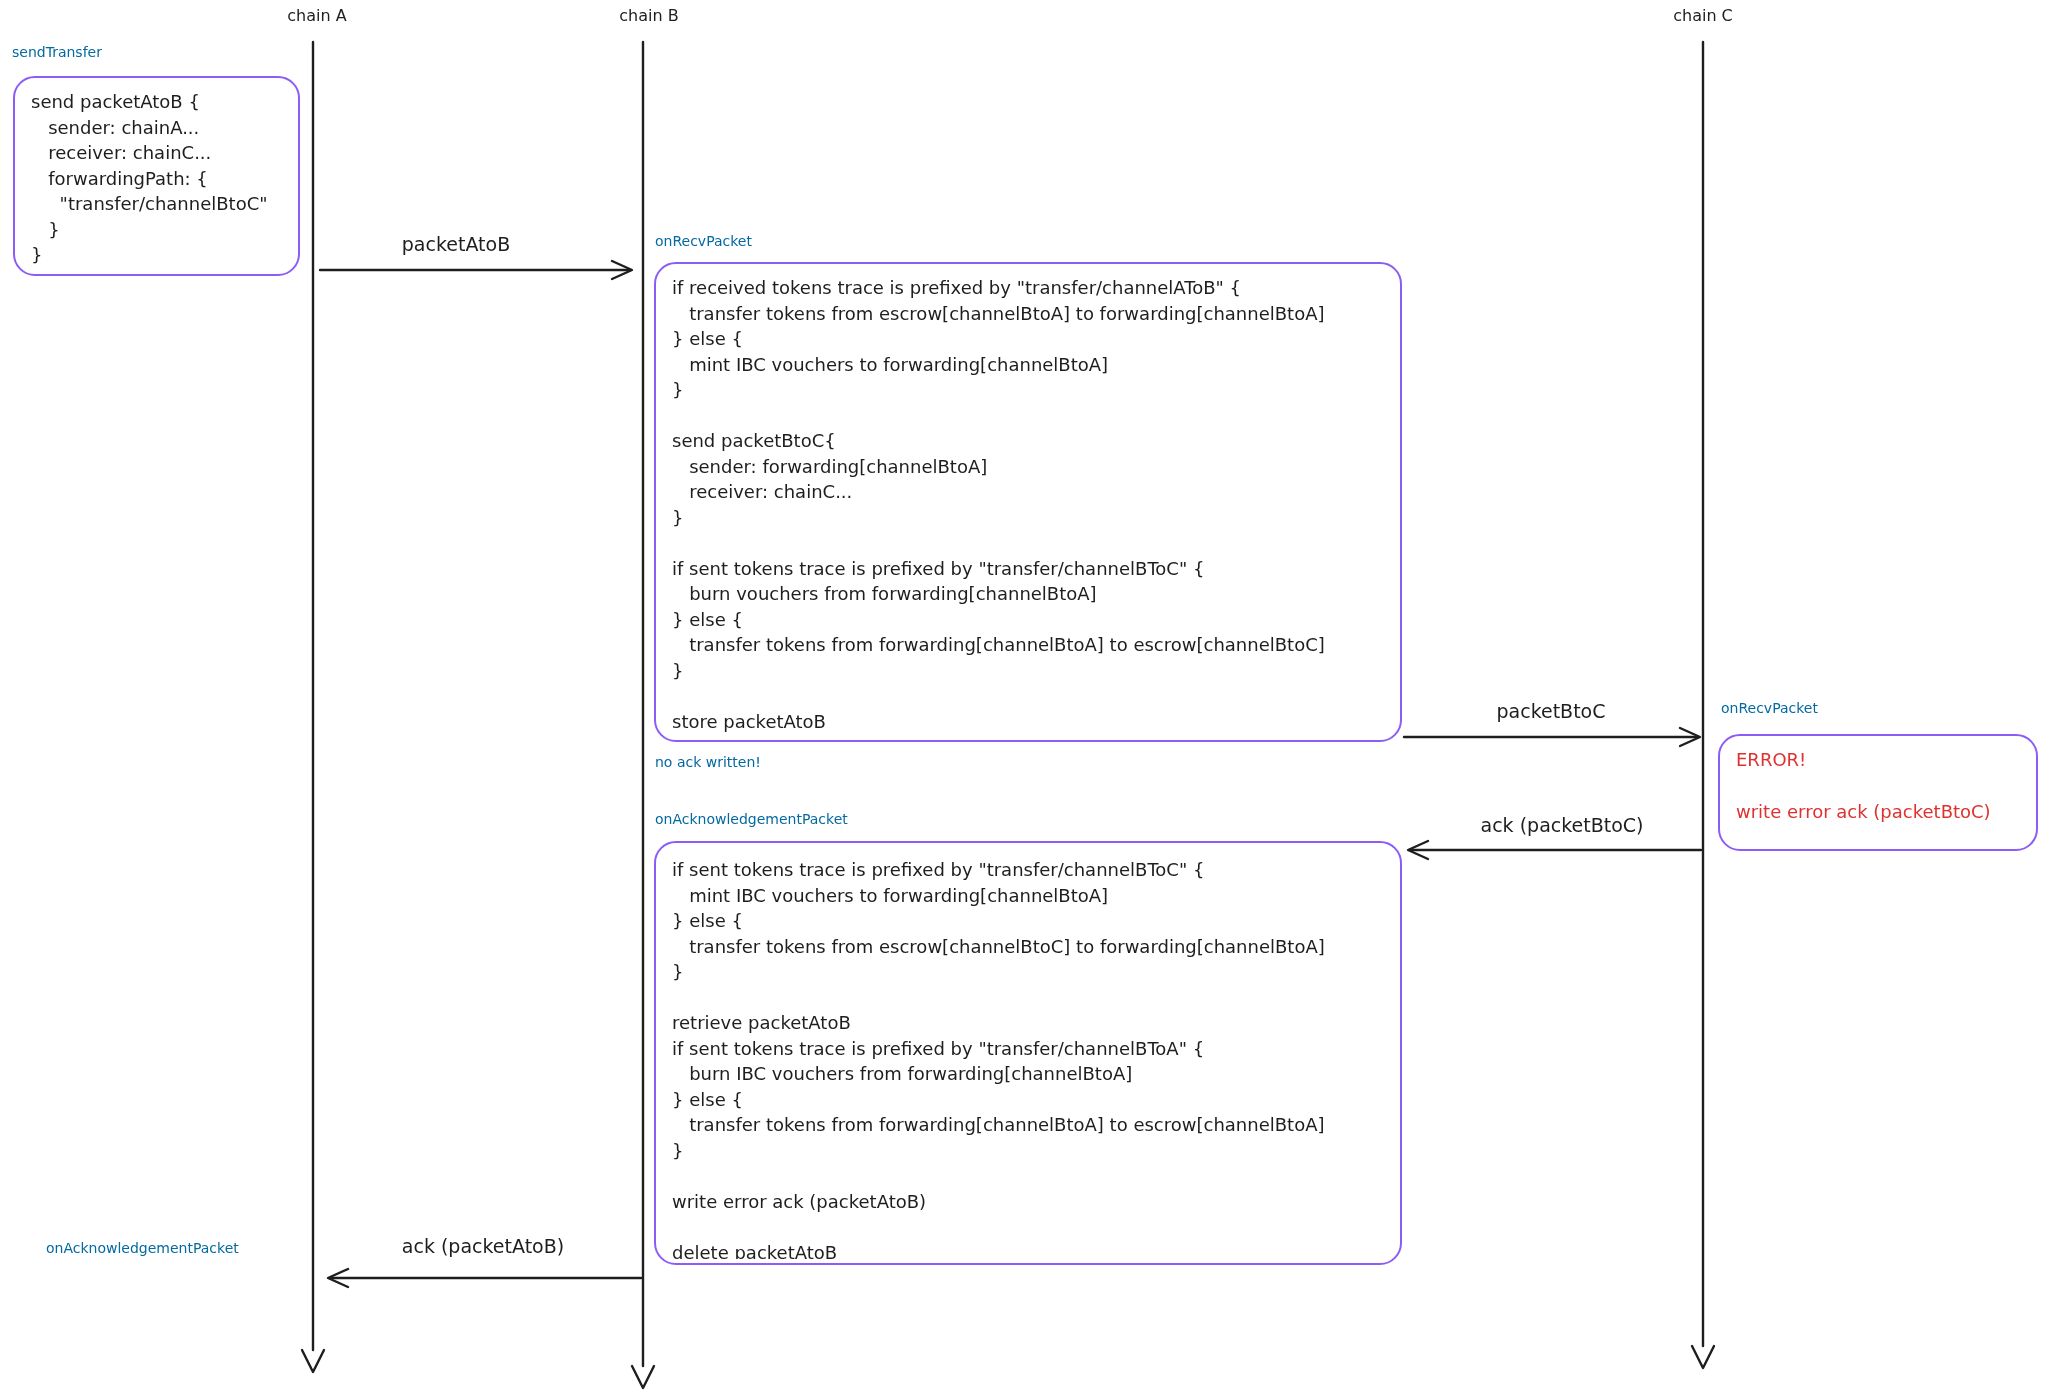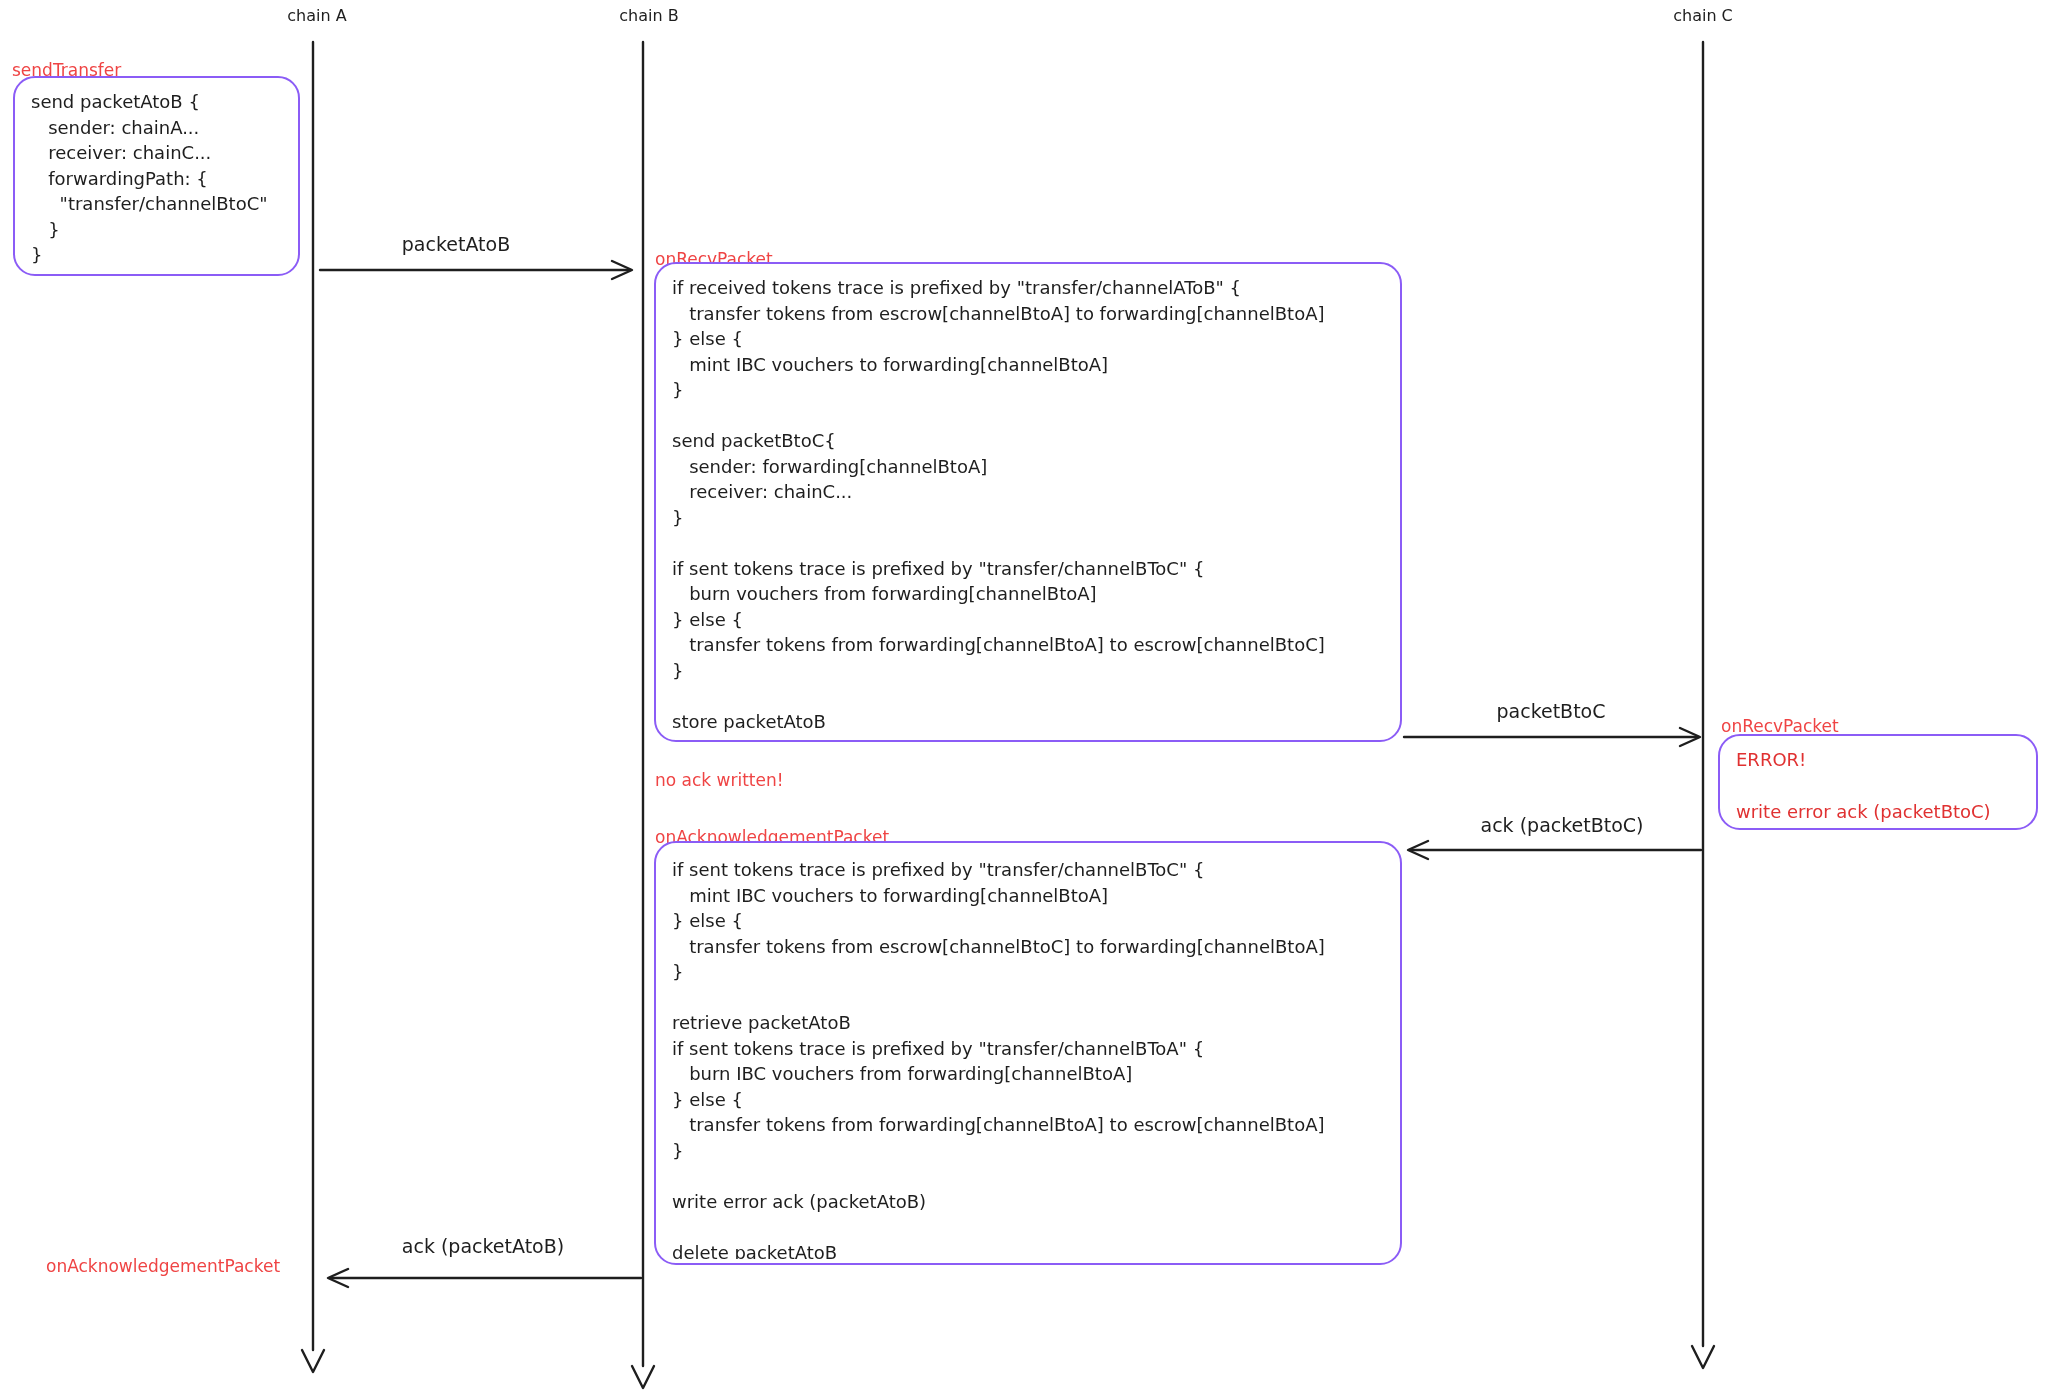--- a/index.html
+++ b/index.html
@@ -6,21 +6,21 @@
   .canvas {
     position:relative; width:2048px; height:1394px; background:#ffffff;
     font-family:"DejaVu Sans", sans-serif; color:#1e1e1e; overflow:hidden;
   }
   svg.overlay { position:absolute; left:0; top:0; width:2048px; height:1394px; }
   svg.overlay * { stroke:#1e1e1e; stroke-width:2.4; fill:none; stroke-linecap:round; stroke-linejoin:round; }
   .chain-label {
     position:absolute; font-size:16px; transform:translateX(-50%); white-space:nowrap;
   }
   .fn-label {
-    position:absolute; font-size:17px; color:#ef4444; white-space:nowrap; font-weight:500;margin-top:16px;
+    position:absolute; font-size:14px; color:#0369a1; white-space:nowrap; font-weight:500;
   }
   .msg-label {
     position:absolute; font-size:19px; transform:translateX(-50%); white-space:nowrap;
   }
   .sketch-box {
     position:absolute; border:2px solid #8b5cf6; border-radius:22px; background:#ffffff;
     box-sizing:border-box;
   }
   .code {
     position:absolute; left:16px; top:11px; right:6px; bottom:4px;
@@ -88,21 +88,21 @@
    transfer tokens from forwarding[channelBtoA] to escrow[channelBtoC]
 }
 
 store packetAtoB</div>
   </div>
   <div class="fn-label" style="left:655px; top:754px;">no ack written!</div>
 
   <div class="msg-label" style="left:1551px; top:700px;">packetBtoC</div>
 
   <div class="fn-label" style="left:1721px; top:700px;">onRecvPacket</div>
-  <div class="sketch-box" style="left:1718px; top:734px; width:320px; height:96px;">
+  <div class="sketch-box" style="left:1718px; top:734px; width:320px; height:117px;">
     <div class="code red">ERROR!
 
 write error ack (packetBtoC)</div>
   </div>
 
   <div class="msg-label" style="left:1562px; top:814px;">ack (packetBtoC)</div>
 
   <div class="fn-label" style="left:655px; top:811px;">onAcknowledgementPacket</div>
   <div class="sketch-box" style="left:654px; top:841px; width:748px; height:424px;">
     <div class="code" style="top:14px;">if sent tokens trace is prefixed by "transfer/channelBToC" {

